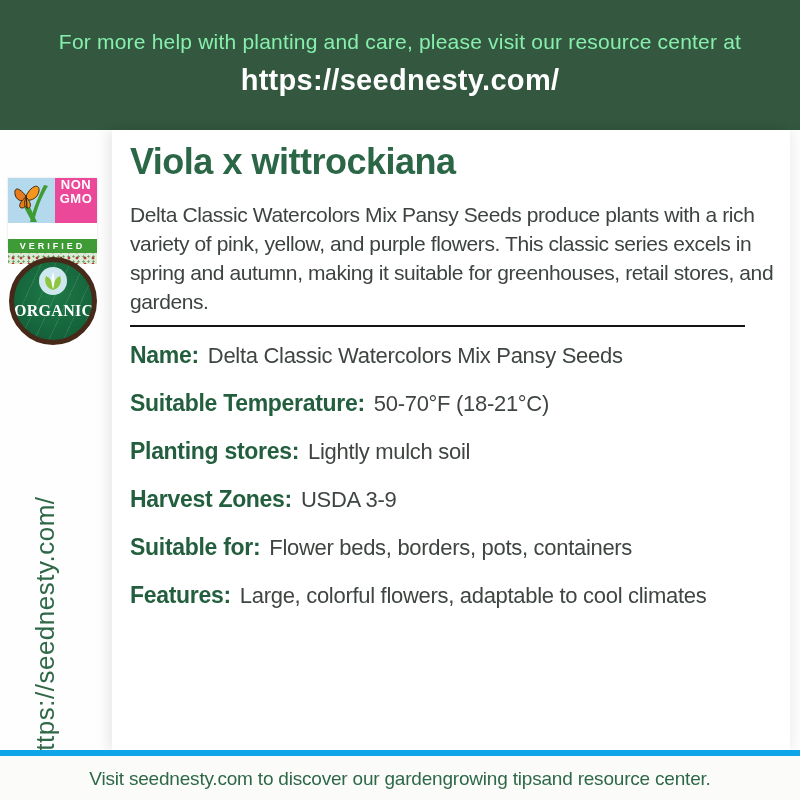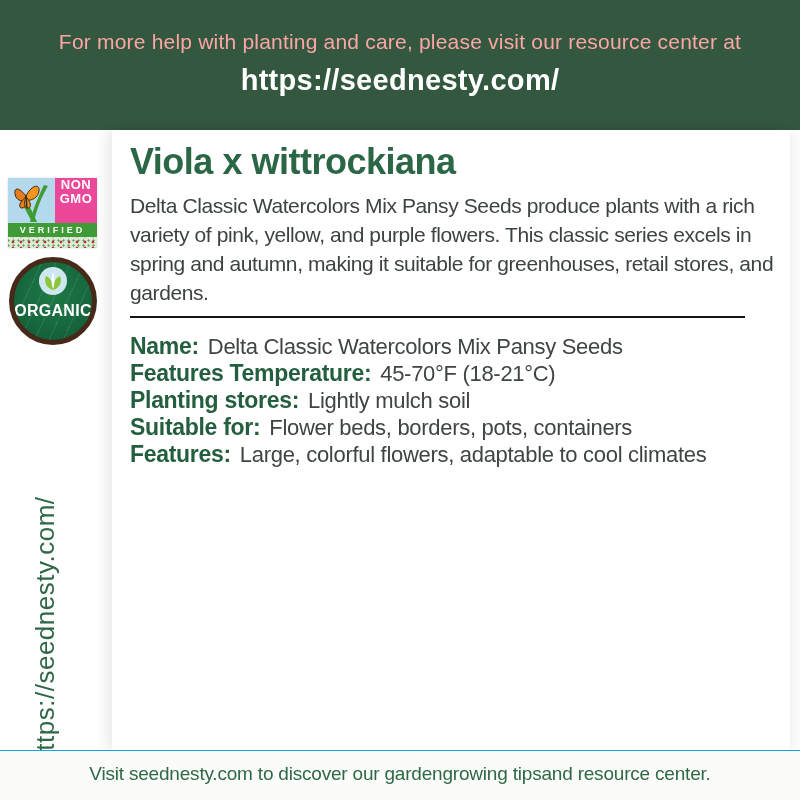--- a/index.html
+++ b/index.html
@@ -12,21 +12,21 @@
   }
 
   
   .banner {
     position:absolute; left:0; top:0; width:800px; height:130px;
     background:#33573f;
     text-align:center;
   }
   .banner-line1 {
     padding-top:30px;
-    color:#fca5a5;
+    color:#86efac;
     font-size:21px;
     letter-spacing:0.2px;
   }
   .banner-url {
     margin-top:10px;
     color:#ffffff;
     font-size:29px;
     font-weight:bold;
     letter-spacing:0.3px;
   }
@@ -47,39 +47,40 @@
   .ng-left { width:47px; background:#b5d9ec; position:relative; overflow:hidden; }
   .ng-right {
     width:42px; background:#ec4899; color:#fff;
     font-weight:bold; font-size:13px; line-height:14px;
     display:flex; flex-direction:column; justify-content:flex-start; align-items:center;
     letter-spacing:0.5px;
   }
   .ng-verified {
     height:14px; background:#3f9b35; color:#fff;
     font-size:9px; font-weight:bold; letter-spacing:3px;
-    text-align:center; line-height:14px;
+    text-align:center; line-height:14px;margin-top:16px;
   }
   .ng-meadow {
     height:11px;
     background-color:#dcead8;
     background-image:
       radial-gradient(circle, #b23a30 1.2px, transparent 1.7px),
       radial-gradient(circle, #6f9e61 0.9px, transparent 1.3px);
     background-size:8px 6px, 5px 5px;
     background-position:1px 2px, 3px 1px;
   }
 
   
   .organic {
     position:absolute; left:9px; top:127px; width:88px; height:88px;
     border-radius:50%;
     border:5px solid #47291a;
     background:radial-gradient(circle at 50% 40%, #1e7a47 0%, #14613a 75%);
     overflow:hidden;
+    font-family:Liberation Serif, serif;
   }
   .organic-field-lines {
     position:absolute; inset:0;
     background:repeating-linear-gradient(115deg, transparent 0 12px, rgba(255,255,255,0.10) 12px 13px);
     border-radius:50%;
   }
   .organic-icon {
     position:absolute; left:50%; top:5px; transform:translateX(-50%);
     width:28px; height:28px; border-radius:50%;
     background:#cfe8f0;
@@ -126,50 +127,51 @@
     padding:13px 0 0 18px;
   }
   .title {
     color:#2b6747;
     font-size:36px;
     font-weight:bold;
     letter-spacing:-0.5px;
     line-height:38px;
   }
   .description {
-    margin-top:10px;
+    margin-top:19px;
     width:648px;
     color:#3d4440;
     font-size:21px;
     line-height:29px;
     letter-spacing:-0.4px;
   }
   .divider {
     margin-top:9px;
     width:615px;
     border-top:2px solid #141414;
   }
   .fields {
     margin-top:15px;
     display:flex; flex-direction:column;
+    gap:21px;
   }
   .field-row { font-size:22px; line-height:26px; letter-spacing:-0.3px; white-space:nowrap; }
   .field-label {
     color:#235e3e;
     font-weight:bold;
     font-size:23px;
     margin-right:9px;
   }
   .field-value { color:#3f4540; }
 
   
   .footerbar {
     position:absolute; left:0; top:750px; width:800px; height:50px;
     background:#fbfcfa;
-    border-top:1px solid #0ea5e9;
+    border-top:6px solid #0ea5e9;
     text-align:center;
   }
   .footerbar span {
     display:inline-block;
     margin-top:12px;
     color:#2e6847;
     font-size:19px;
     letter-spacing:-0.2px;
   }
 </style>
@@ -229,24 +231,27 @@
 <div class="card">
   <div class="title">Viola x wittrockiana</div>
   <div class="description">Delta Classic Watercolors Mix Pansy Seeds produce plants with a rich variety of pink, yellow, and purple flowers. This classic series excels in spring and autumn, making it suitable for greenhouses, retail stores, and gardens.</div>
   <div class="divider"></div>
 
   <div class="fields">
     <div class="field-row">
       <span class="field-label">Name:</span><span class="field-value">Delta Classic Watercolors Mix Pansy Seeds</span>
     </div>
     <div class="field-row">
-      <span class="field-label">Features Temperature:</span><span class="field-value">45-70°F (18-21°C)</span>
+      <span class="field-label">Suitable Temperature:</span><span class="field-value">50-70°F (18-21°C)</span>
     </div>
     <div class="field-row">
       <span class="field-label">Planting stores:</span><span class="field-value">Lightly mulch soil</span>
+    </div>
+    <div class="field-row">
+      <span class="field-label">Harvest Zones:</span><span class="field-value">USDA 3-9</span>
     </div>
     <div class="field-row">
       <span class="field-label">Suitable for:</span><span class="field-value">Flower beds, borders, pots, containers</span>
     </div>
     <div class="field-row">
       <span class="field-label">Features:</span><span class="field-value">Large, colorful flowers, adaptable to cool climates</span>
     </div>
   </div>
 </div>
 

